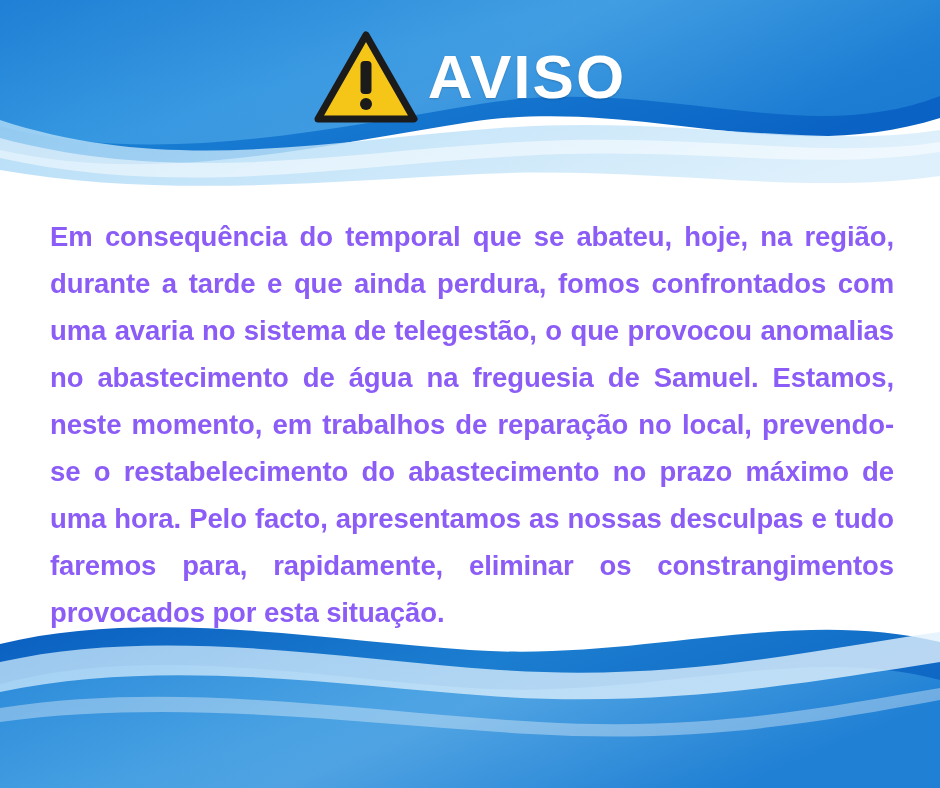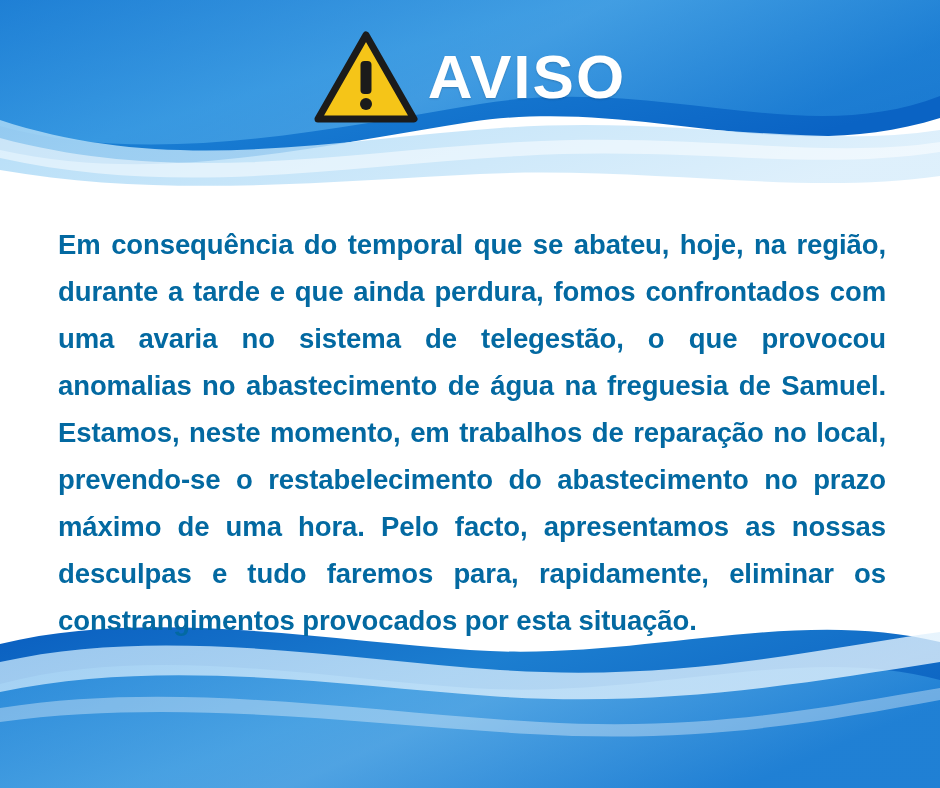--- a/index.html
+++ b/index.html
@@ -68,22 +68,22 @@
 
   
   .content {
     position: absolute;
     top: 205px;
     left: 42px;
     width: 860px;
     z-index: 6;
   }
   .content p {
-    margin: 16px;
-    color: #0369a1;
+    margin: 8px;
+    color: #8b5cf6;
     font-size: 27.5px;
     font-weight: bold;
     line-height: 47px;
     text-align: justify;
     text-justify: inter-word;
     letter-spacing: -0.1px;
   }
 </style>
 </head>
 <body>

